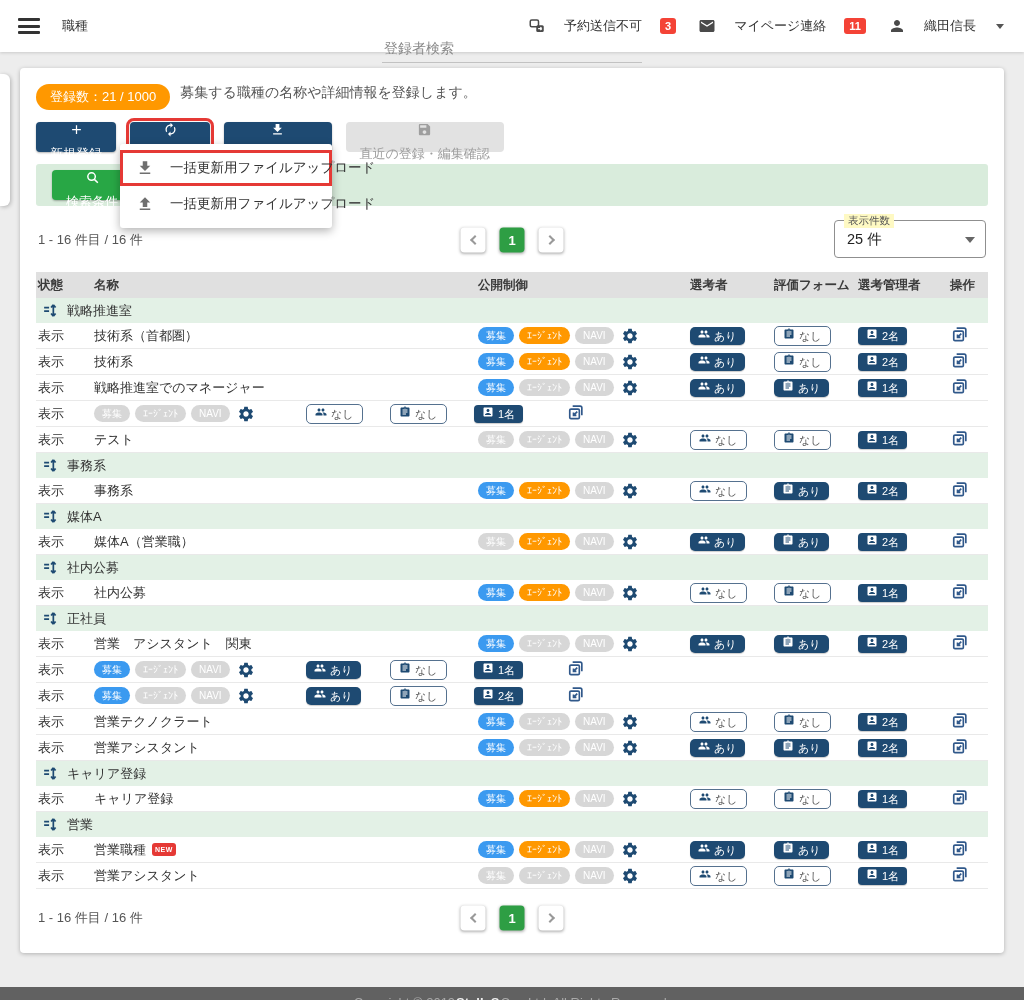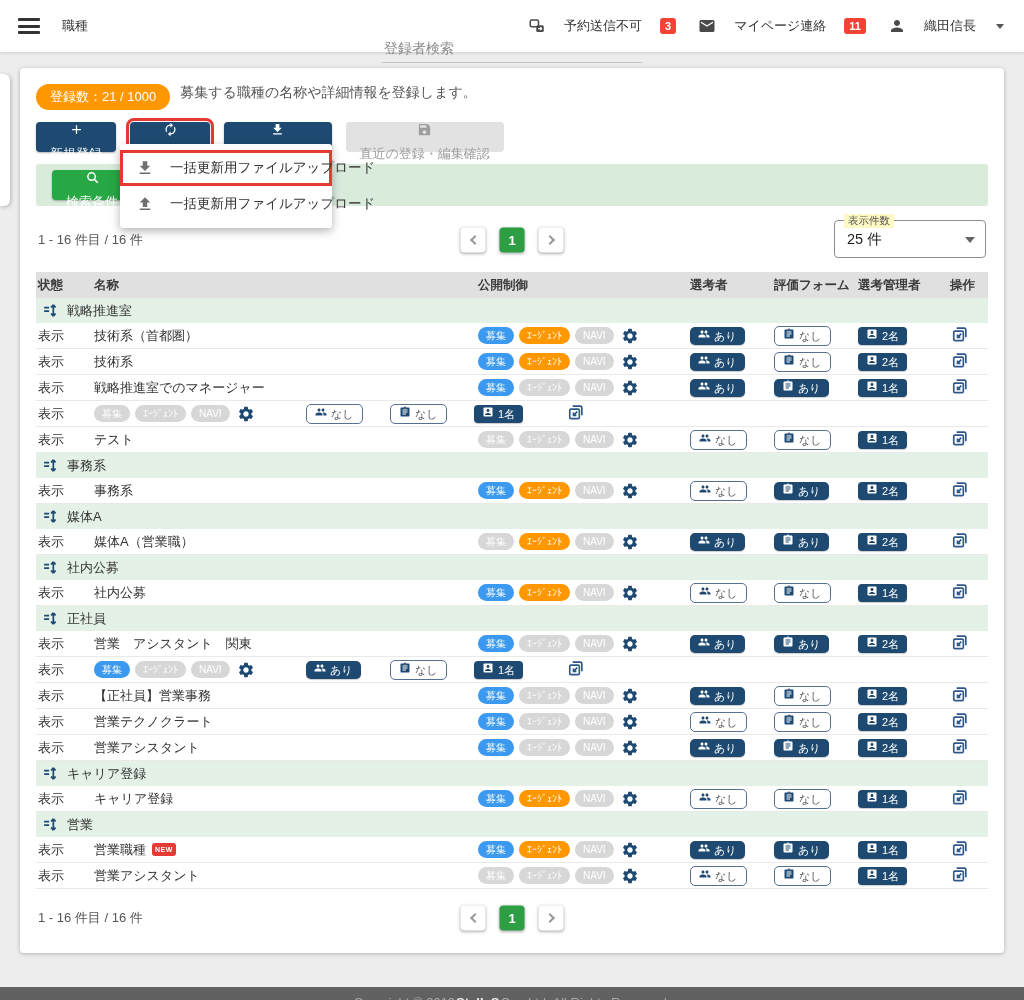--- a/index.html
+++ b/index.html
@@ -711,21 +711,20 @@
          <div class="td c6"><span class="copy">
               <svg viewBox="0 0 24 24" fill="none" stroke="currentColor" stroke-width="2">
                 <path d="M8 5h9a2 2 0 0 1 2 2v9"></path>
                 <rect x="4.5" y="8.5" width="11.5" height="11.5" rx="1.5"></rect>
                 <path d="M13.5 11.5l-4.5 4.5M9 12.5V16h3.5"></path>
               </svg>
             </span></div>
        </div>
         <div class="trow">
          <div class="td c0">表示</div>
-         <div class="td c1">【正社員】営業事務</div>
          <div class="td c2">
             <span class="pill recruit on">募集</span>
             <span class="pill agent off">ｴｰｼﾞｪﾝﾄ</span>
             <span class="pill navi off">NAVI</span>
             <span class="gear">
               <svg viewBox="0 0 24 24">
                 <path fill="currentColor" d="M19.14 12.94c.04-.3.06-.61.06-.94 0-.32-.02-.64-.07-.94l2.03-1.58c.18-.14.23-.41.12-.61l-1.92-3.32c-.12-.22-.37-.29-.59-.22l-2.39.96c-.5-.38-1.03-.7-1.62-.94l-.36-2.54c-.04-.24-.24-.41-.48-.41h-3.84c-.24 0-.43.17-.47.41l-.36 2.54c-.59.24-1.13.57-1.62.94l-2.39-.96c-.22-.08-.47 0-.59.22L2.74 8.87c-.12.21-.08.47.12.61l2.03 1.58c-.05.3-.09.63-.09.94s.02.64.07.94l-2.03 1.58c-.18.14-.23.41-.12.61l1.92 3.32c.12.22.37.29.59.22l2.39-.96c.5.38 1.03.7 1.62.94l.36 2.54c.05.24.24.41.48.41h3.84c.24 0 .44-.17.47-.41l.36-2.54c.59-.24 1.13-.56 1.62-.94l2.39.96c.22.08.47 0 .59-.22l1.92-3.32c.12-.22.07-.47-.12-.61l-2.01-1.58zM12 15.6c-1.98 0-3.6-1.62-3.6-3.6s1.62-3.6 3.6-3.6 3.6 1.62 3.6 3.6-1.62 3.6-3.6 3.6z"></path>
               </svg>
             </span>
           </div>

